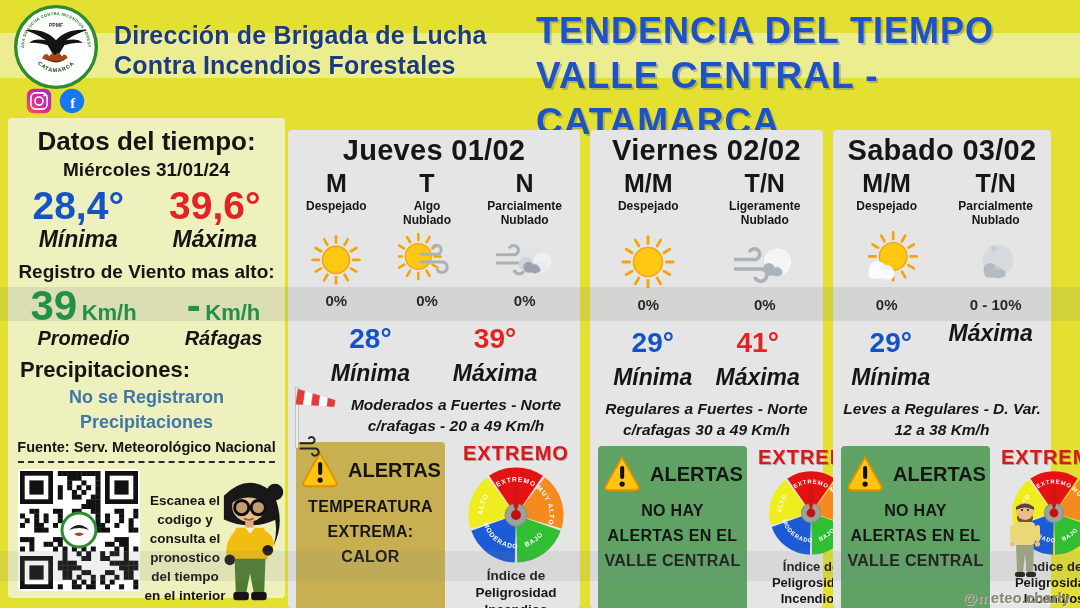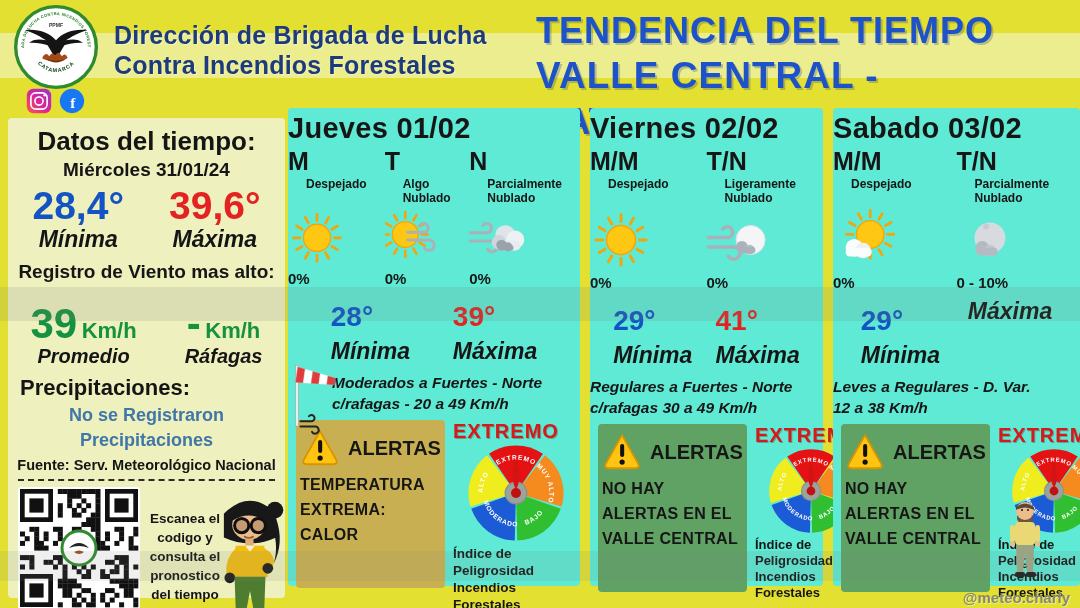--- a/index.html
+++ b/index.html
@@ -25,38 +25,38 @@
   
   .panel{position:absolute;left:8px;top:118px;width:277px;height:480px;background:#eef0be;border-radius:4px;text-align:center;color:#151515;z-index:1;}
   .panel .p-title{font-size:26px;font-weight:800;margin-top:8px;}
   .panel .p-date{font-size:19px;font-weight:700;margin-top:2px;}
   .temps-now{display:flex;justify-content:center;gap:45px;margin-top:4px;}
   .temps-now .val{font-size:39px;font-weight:800;line-height:42px;}
   .val.min{color:#1353c4;}
   .val.max{color:#e32222;}
   .lab-it{font-style:italic;font-weight:800;font-size:23px;line-height:25px;}
   .wind-title{font-size:19px;font-weight:800;margin-top:9px;}
-  .wind-row{display:flex;justify-content:center;gap:48px;margin-top:20px;}
+  .wind-row{display:flex;justify-content:center;gap:48px;margin-top:2px;}
   .wind-big{color:#15923f;font-weight:800;font-size:42px;line-height:42px;}
   .wind-unit{color:#15923f;font-weight:800;font-size:22px;}
   .wind-lab{font-style:italic;font-weight:800;font-size:20px;line-height:22px;}
   .precip-title{font-size:22px;font-weight:800;text-align:left;margin:8px 0 0 12px;}
   .precip-status{font-size:18px;font-weight:800;color:#4076a8;line-height:25px;margin-top:2px;padding:0 30px;}
   .source{font-size:14.5px;font-weight:800;margin-top:4px;}
   .divider{border:none;border-top:2.5px dashed #2a2a2a;margin:6px 10px 4px;}
   .qr-row{position:relative;height:152px;}
   .qr-row .qr{position:absolute;left:10px;top:2px;}
   .qr-caption{position:absolute;left:134px;top:24px;width:86px;font-size:13.5px;font-weight:800;line-height:19px;}
   .mascot-f{position:absolute;left:204px;top:0px;width:76px;height:150px;}
 
   
-  .col{position:absolute;top:108px;height:478px;background:#5eead4;border-radius:4px;text-align:left;color:#161616;z-index:1;}
+  .col{position:absolute;top:130px;height:478px;background:#e5e5e5;border-radius:4px;text-align:center;color:#161616;z-index:1;}
   .col-j{left:288px;width:292px;}
   .col-v{left:590px;width:233px;}
-  .col-s{left:833px;width:247px;}
+  .col-s{left:833px;width:218px;}
   .day-title{margin:4px 0 0;font-size:29px;font-weight:800;letter-spacing:0.3px;}
   .periods{display:flex;justify-content:space-evenly;margin-top:2px;}
   .period{flex:1;}
   .p-label{font-size:25px;font-weight:800;line-height:28px;}
   .p-cond{font-size:12px;font-weight:800;line-height:14px;min-height:30px;padding:2px 18px 0;}
   .wicon{width:58px;height:58px;}
   .col-v .wicon,.col-s .wicon{width:62px;height:62px;}
   .p-precip{font-size:15px;font-weight:800;margin-top:1px;}
   .temps-day{display:flex;justify-content:space-evenly;margin-top:8px;}
   .temps-day .val{font-size:28px;font-weight:700;line-height:44px;}

